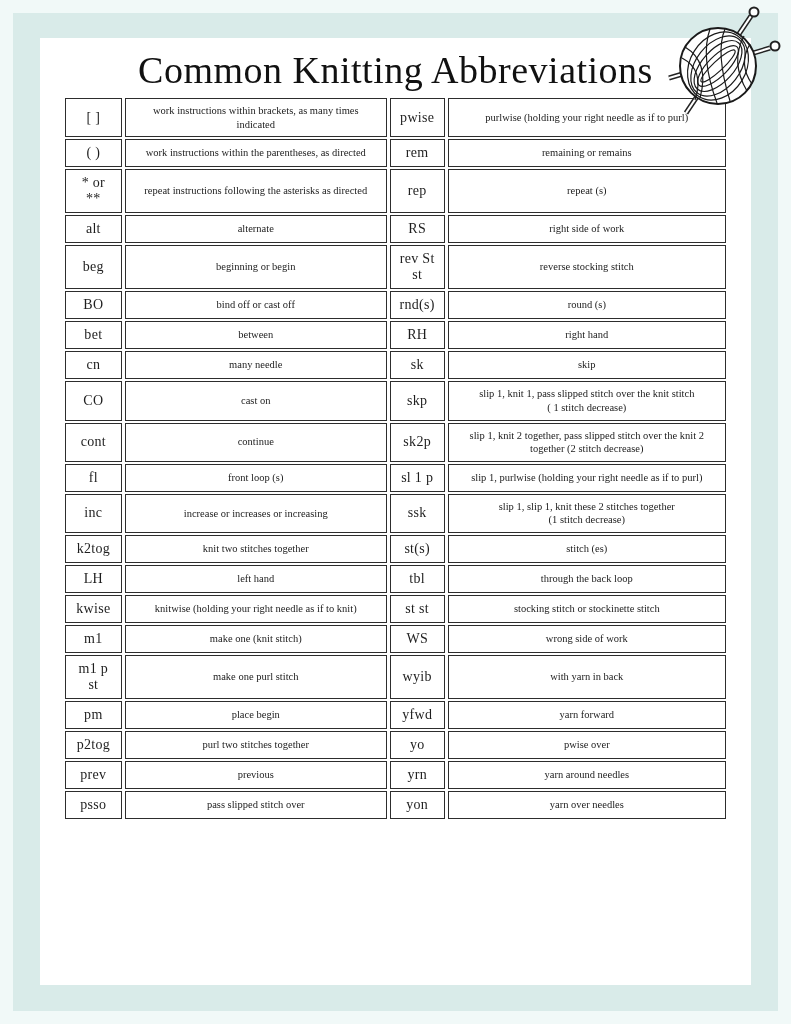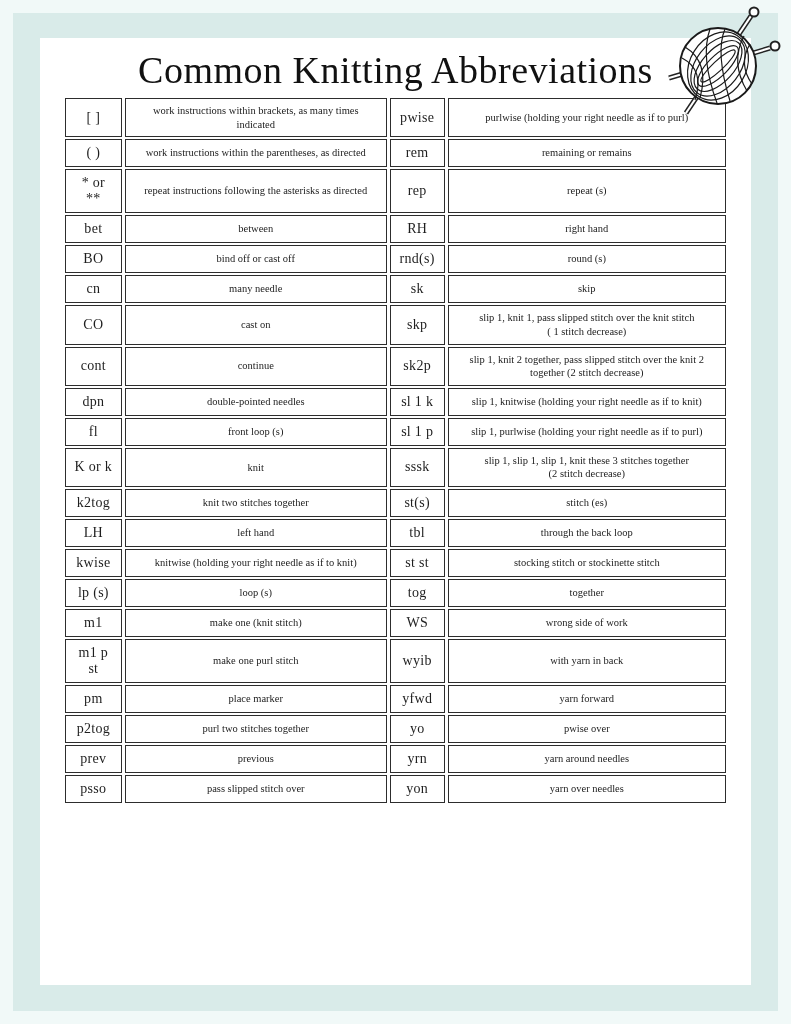--- a/index.html
+++ b/index.html
@@ -92,37 +92,49 @@
           <td class="desc">remaining or remains</td>
         </tr>
 
         <tr>
           <td class="abbr">* or **</td>
           <td class="desc">repeat instructions <b>following</b> the asterisks as directed</td>
           <td class="abbr">rep</td>
           <td class="desc">repeat (s)</td>
         </tr>
 
-
+        <tr>
+          <td class="abbr">alt</td>
+          <td class="desc">alternate</td>
+          <td class="abbr">RS</td>
+          <td class="desc">right side of work</td>
+        </tr>
+
+        <tr>
+          <td class="abbr">beg</td>
+          <td class="desc">beginning or begin</td>
+          <td class="abbr">rev St st</td>
+          <td class="desc">reverse stocking stitch</td>
+        </tr>
+
+        <tr>
+          <td class="abbr">BO</td>
+          <td class="desc">bind off or cast off</td>
+          <td class="abbr">rnd(s)</td>
+          <td class="desc">round (s)</td>
+        </tr>
 
         <tr>
           <td class="abbr">bet</td>
           <td class="desc">between</td>
           <td class="abbr">RH</td>
           <td class="desc">right hand</td>
         </tr>
 
         <tr>
-          <td class="abbr">BO</td>
-          <td class="desc">bind off or cast off</td>
-          <td class="abbr">rnd(s)</td>
-          <td class="desc">round (s)</td>
-        </tr>
-
-        <tr>
           <td class="abbr">cn</td>
           <td class="desc">many needle</td>
           <td class="abbr">sk</td>
           <td class="desc">skip</td>
         </tr>
 
         <tr>
           <td class="abbr">CO</td>
           <td class="desc">cast on</td>
           <td class="abbr">skp</td>
@@ -130,42 +142,36 @@
         </tr>
 
         <tr>
           <td class="abbr">cont</td>
           <td class="desc">continue</td>
           <td class="abbr">sk2p</td>
           <td class="desc">slip 1, knit 2 together, pass slipped stitch over the knit 2 together (2 stitch decrease)</td>
         </tr>
 
 
-        <tr>
-          <td class="abbr">dpn</td>
-          <td class="desc">double-pointed needles</td>
-          <td class="abbr">sl 1 k</td>
-          <td class="desc">slip 1, knitwise (holding your right needle as if to knit)</td>
-        </tr>
 
         <tr>
           <td class="abbr">fl</td>
           <td class="desc">front loop (s)</td>
           <td class="abbr">sl 1 p</td>
           <td class="desc">slip 1, purlwise (holding your right needle as if to purl)</td>
         </tr>
 
 
-
-        <tr>
-          <td class="abbr">K or k</td>
-          <td class="desc">knit</td>
-          <td class="abbr">sssk</td>
-          <td class="desc">slip 1, slip 1, slip 1, knit these 3 stitches together<br>(2 stitch decrease)</td>
-        </tr>
+        <tr>
+          <td class="abbr">inc</td>
+          <td class="desc">increase or increases or increasing</td>
+          <td class="abbr">ssk</td>
+          <td class="desc">slip 1, slip 1, knit these 2 stitches together<br>(1 stitch decrease)</td>
+        </tr>
+
 
         <tr>
           <td class="abbr">k2tog</td>
           <td class="desc">knit two stitches together</td>
           <td class="abbr">st(s)</td>
           <td class="desc">stitch (es)</td>
         </tr>
 
         <tr>
           <td class="abbr">LH</td>
@@ -174,45 +180,39 @@
           <td class="desc">through the back loop</td>
         </tr>
 
         <tr>
           <td class="abbr">kwise</td>
           <td class="desc">knitwise (holding your right needle as if to knit)</td>
           <td class="abbr">st st</td>
           <td class="desc">stocking stitch or stockinette stitch</td>
         </tr>
 
-        <tr>
-          <td class="abbr">lp (s)</td>
-          <td class="desc">loop (s)</td>
-          <td class="abbr">tog</td>
-          <td class="desc">together</td>
-        </tr>
 
         <tr>
           <td class="abbr">m1</td>
           <td class="desc">make one (knit stitch)</td>
           <td class="abbr">WS</td>
           <td class="desc">wrong side of work</td>
         </tr>
 
         <tr>
           <td class="abbr">m1 p st</td>
           <td class="desc">make one purl stitch</td>
           <td class="abbr">wyib</td>
           <td class="desc">with yarn in back</td>
         </tr>
 
 
         <tr>
           <td class="abbr">pm</td>
-          <td class="desc">place marker</td>
+          <td class="desc">place begin</td>
           <td class="abbr">yfwd</td>
           <td class="desc">yarn forward</td>
         </tr>
 
         <tr>
           <td class="abbr">p2tog</td>
           <td class="desc">purl two stitches together</td>
           <td class="abbr">yo</td>
           <td class="desc">pwise over</td>
         </tr>

